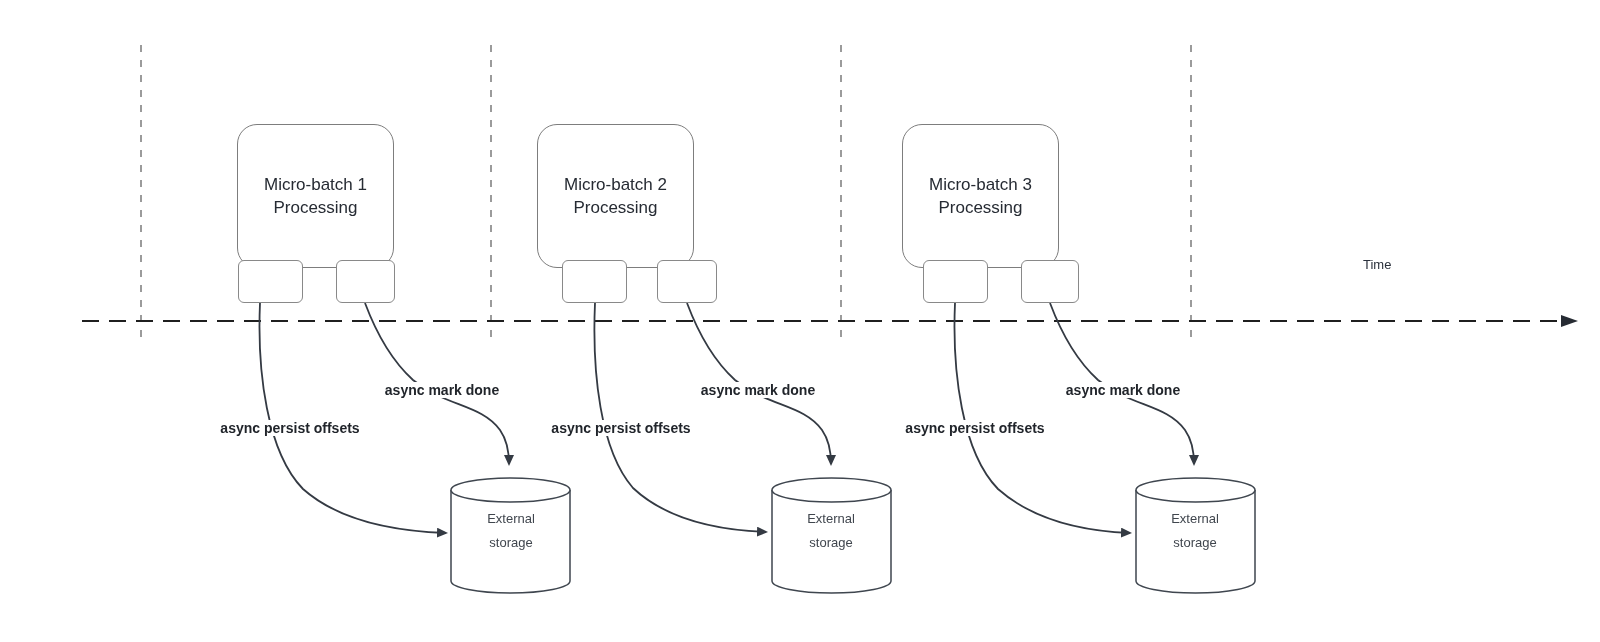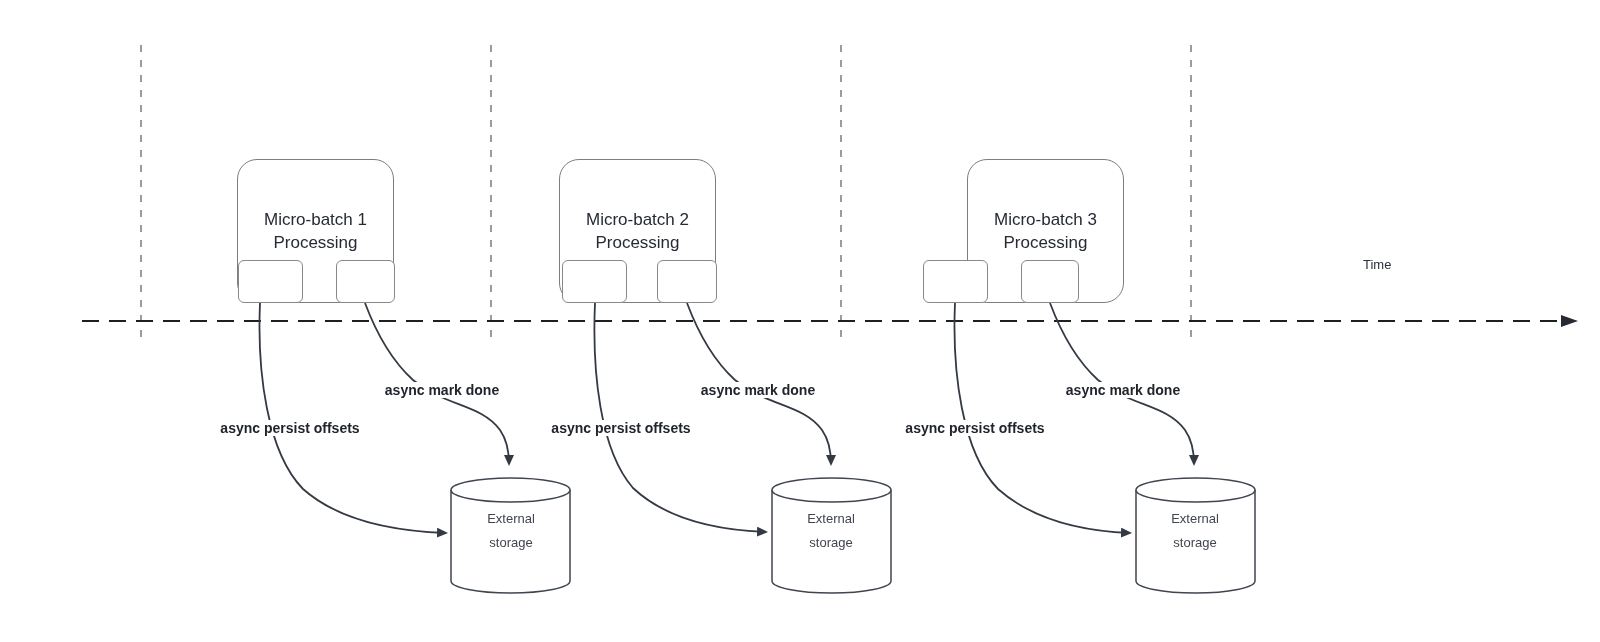--- a/index.html
+++ b/index.html
@@ -25,21 +25,20 @@
     border-radius: 20px;
     display: flex;
     align-items: center;
     justify-content: center;
     text-align: center;
     font-size: 17px;
     line-height: 23px;
     color: #262b33;
     white-space: pre-line;
     box-sizing: border-box;
-    margin-top: 35px;
   }
   .slot-box {
     position: absolute;
     top: 260px;
     height: 43px;
     background: #ffffff;
     border: 1px solid #898989;
     border-radius: 6px;
     box-sizing: border-box;
   }
@@ -119,32 +118,32 @@
     <span>Micro-batch 1
 Processing</span>
   </div>
   <div class="slot-box" style="left:238px;width:65px;"></div>
   <div class="slot-box" style="left:336px;width:59px;"></div>
   <div class="arrow-label" style="left:290px;top:420px;">async persist offsets</div>
   <div class="arrow-label" style="left:442px;top:382px;">async mark done</div>
   <div class="storage-label" style="left:511px;top:507px;">External
 storage</div>
 
-  <div class="batch-box" style="left:559px;justify-content:center;">
+  <div class="batch-box" style="left:537px;justify-content:center;">
     <span>Micro-batch 2
 Processing</span>
   </div>
   <div class="slot-box" style="left:562px;width:65px;"></div>
   <div class="slot-box" style="left:657px;width:60px;"></div>
   <div class="arrow-label" style="left:621px;top:420px;">async persist offsets</div>
   <div class="arrow-label" style="left:758px;top:382px;">async mark done</div>
   <div class="storage-label" style="left:831px;top:507px;">External
 storage</div>
 
-  <div class="batch-box" style="left:967px;">
+  <div class="batch-box" style="left:902px;">
     <span>Micro-batch 3
 Processing</span>
   </div>
   <div class="slot-box" style="left:923px;width:65px;"></div>
   <div class="slot-box" style="left:1021px;width:58px;"></div>
   <div class="arrow-label" style="left:975px;top:420px;">async persist offsets</div>
   <div class="arrow-label" style="left:1123px;top:382px;">async mark done</div>
   <div class="storage-label" style="left:1195px;top:507px;">External
 storage</div>
 

